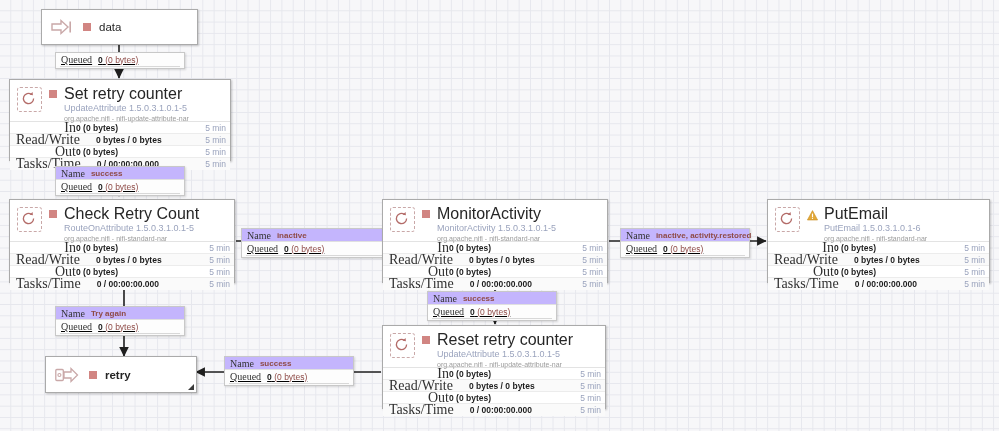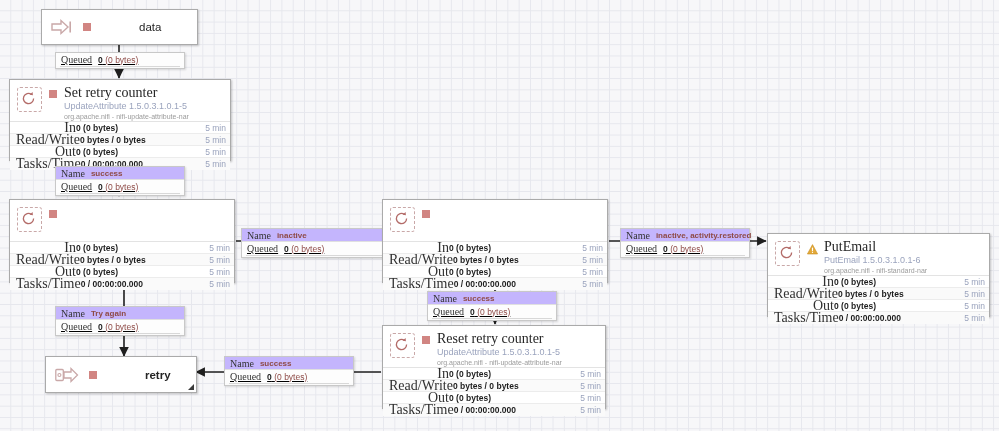--- a/index.html
+++ b/index.html
@@ -61,22 +61,22 @@
     margin-top: 4px;
     margin-right: 7px;
   }
   .status-warn {
     flex: 0 0 11px;
     width: 11px; height: 11px;
     margin-top: 1px; margin-right: 6px;
   }
   .proc-titles { min-width: 0; line-height: 1.0; }
   .proc-name {
-    font-family: Liberation Serif, serif;
-    font-size: 14px;
+    font-family: Liberation Sans, sans-serif;
+    font-size: 16px;
     color: #262626;
     white-space: nowrap;
     margin-bottom: 2px;
   }
   .proc-type {
     font-family: "Liberation Sans", sans-serif;
     font-size: 9px;
     color: #9aa3bd;
     white-space: nowrap;
     margin-bottom: 2px;
@@ -91,21 +91,21 @@
   .stat-row {
     display: flex;
     align-items: center;
     height: 12px;
     border-bottom: 1px solid #ececec;
     font-size: 9.5px;
     padding: 0 4px 0 6px;
     box-sizing: border-box;
   }
   .stat-row:last-child { border-bottom: none; }
-  .stat-row.alt { background: #fafafa; }
+  .stat-row.alt { background: #fafafa; gap: 16px; }
   .stat-label {
     flex: 0 0 60px;
     color: #303030;
     font-family: Liberation Serif, serif;
     font-size: 14px;
     text-align: right;
   }
   .stat-val {
     flex: 1;
     color: #303030;
@@ -136,21 +136,20 @@
   .port-sq {
     width: 8px; height: 8px;
     background: #d18582;
     flex: 0 0 8px;
     margin-right: 8px;
   }
   .port-name {
     font-family: "Liberation Sans", sans-serif;
     font-size: 11.5px;
     color: #262626;
-    margin-left: 40px;
   }
   .corner-handle {
     position: absolute; right: 2px; bottom: 2px;
     width: 0; height: 0;
     border-left: 6px solid transparent;
     border-bottom: 6px solid #3a3a3a;
   }
 
   
   .conn {
@@ -296,20 +295,25 @@
 
   <div class="proc" style="left:9px; top:199px; width:226px; height:84px;">
     <div class="proc-head">
       <span class="proc-icon">
         <svg width="15" height="15" viewBox="0 0 15 15">
           <path d="M12.6,7.5 A5.1,5.1 0 1,1 10.4,3.3" fill="none" stroke="#b36b68" stroke-width="1.3"></path>
           <path d="M11.6,0.9 L11.9,4.2 L8.6,3.7 Z" fill="#b36b68"></path>
         </svg>
       </span>
       <span class="status-sq"></span>
+      <span class="proc-titles">
+        <div class="proc-name">Check Retry Count</div>
+        <div class="proc-type">RouteOnAttribute 1.5.0.3.1.0.1-5</div>
+        <div class="proc-bundle">org.apache.nifi - nifi-standard-nar</div>
+      </span>
     </div>
     <div class="proc-stats">
       <div class="stat-row">
         <span class="stat-label">In</span>
         <span class="stat-val"><b>0 (0 bytes)</b></span>
         <span class="stat-time">5 min</span>
       </div>
       <div class="stat-row alt">
         <span class="stat-label">Read/Write</span>
         <span class="stat-val"><b>0 bytes / 0 bytes</b></span>
@@ -342,20 +346,25 @@
 
   <div class="proc" style="left:382px; top:199px; width:226px; height:84px;">
     <div class="proc-head">
       <span class="proc-icon">
         <svg width="15" height="15" viewBox="0 0 15 15">
           <path d="M12.6,7.5 A5.1,5.1 0 1,1 10.4,3.3" fill="none" stroke="#b36b68" stroke-width="1.3"></path>
           <path d="M11.6,0.9 L11.9,4.2 L8.6,3.7 Z" fill="#b36b68"></path>
         </svg>
       </span>
       <span class="status-sq"></span>
+      <span class="proc-titles">
+        <div class="proc-name">MonitorActivity</div>
+        <div class="proc-type">MonitorActivity 1.5.0.3.1.0.1-5</div>
+        <div class="proc-bundle">org.apache.nifi - nifi-standard-nar</div>
+      </span>
     </div>
     <div class="proc-stats">
       <div class="stat-row">
         <span class="stat-label">In</span>
         <span class="stat-val"><b>0 (0 bytes)</b></span>
         <span class="stat-time">5 min</span>
       </div>
       <div class="stat-row alt">
         <span class="stat-label">Read/Write</span>
         <span class="stat-val"><b>0 bytes / 0 bytes</b></span>
@@ -379,21 +388,21 @@
       <span class="conn-key">Name</span>
       <span class="conn-relval">inactive, activity.restored</span>
     </div>
     <div class="conn-row bottom">
       <span class="conn-key">Queued</span>
       <span class="conn-qval"><b>0</b> <span>(0 bytes)</span></span>
     </div>
     <div class="conn-foot"></div>
   </div>
 
-  <div class="proc" style="left:767px; top:199px; width:223px; height:84px;margin-top:34px;">
+  <div class="proc" style="left:767px; top:199px; width:223px; height:84px;">
     <div class="proc-head">
       <span class="proc-icon">
         <svg width="15" height="15" viewBox="0 0 15 15">
           <path d="M12.6,7.5 A5.1,5.1 0 1,1 10.4,3.3" fill="none" stroke="#b36b68" stroke-width="1.3"></path>
           <path d="M11.6,0.9 L11.9,4.2 L8.6,3.7 Z" fill="#b36b68"></path>
         </svg>
       </span>
       <span class="status-warn">
         <svg width="11" height="11" viewBox="0 0 11 11">
           <path d="M5.5,0.6 L10.6,10 L0.4,10 Z" fill="#e3a93a" stroke="#c98e20" stroke-width="0.6"></path>

